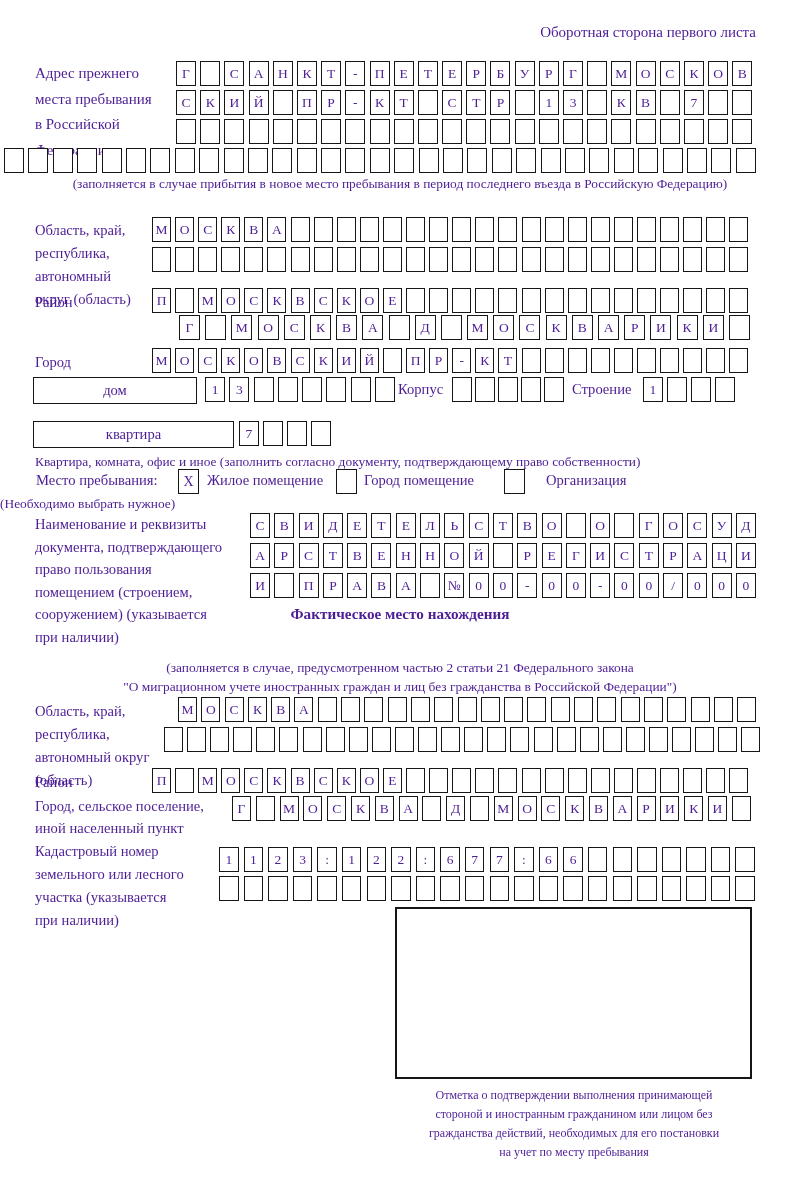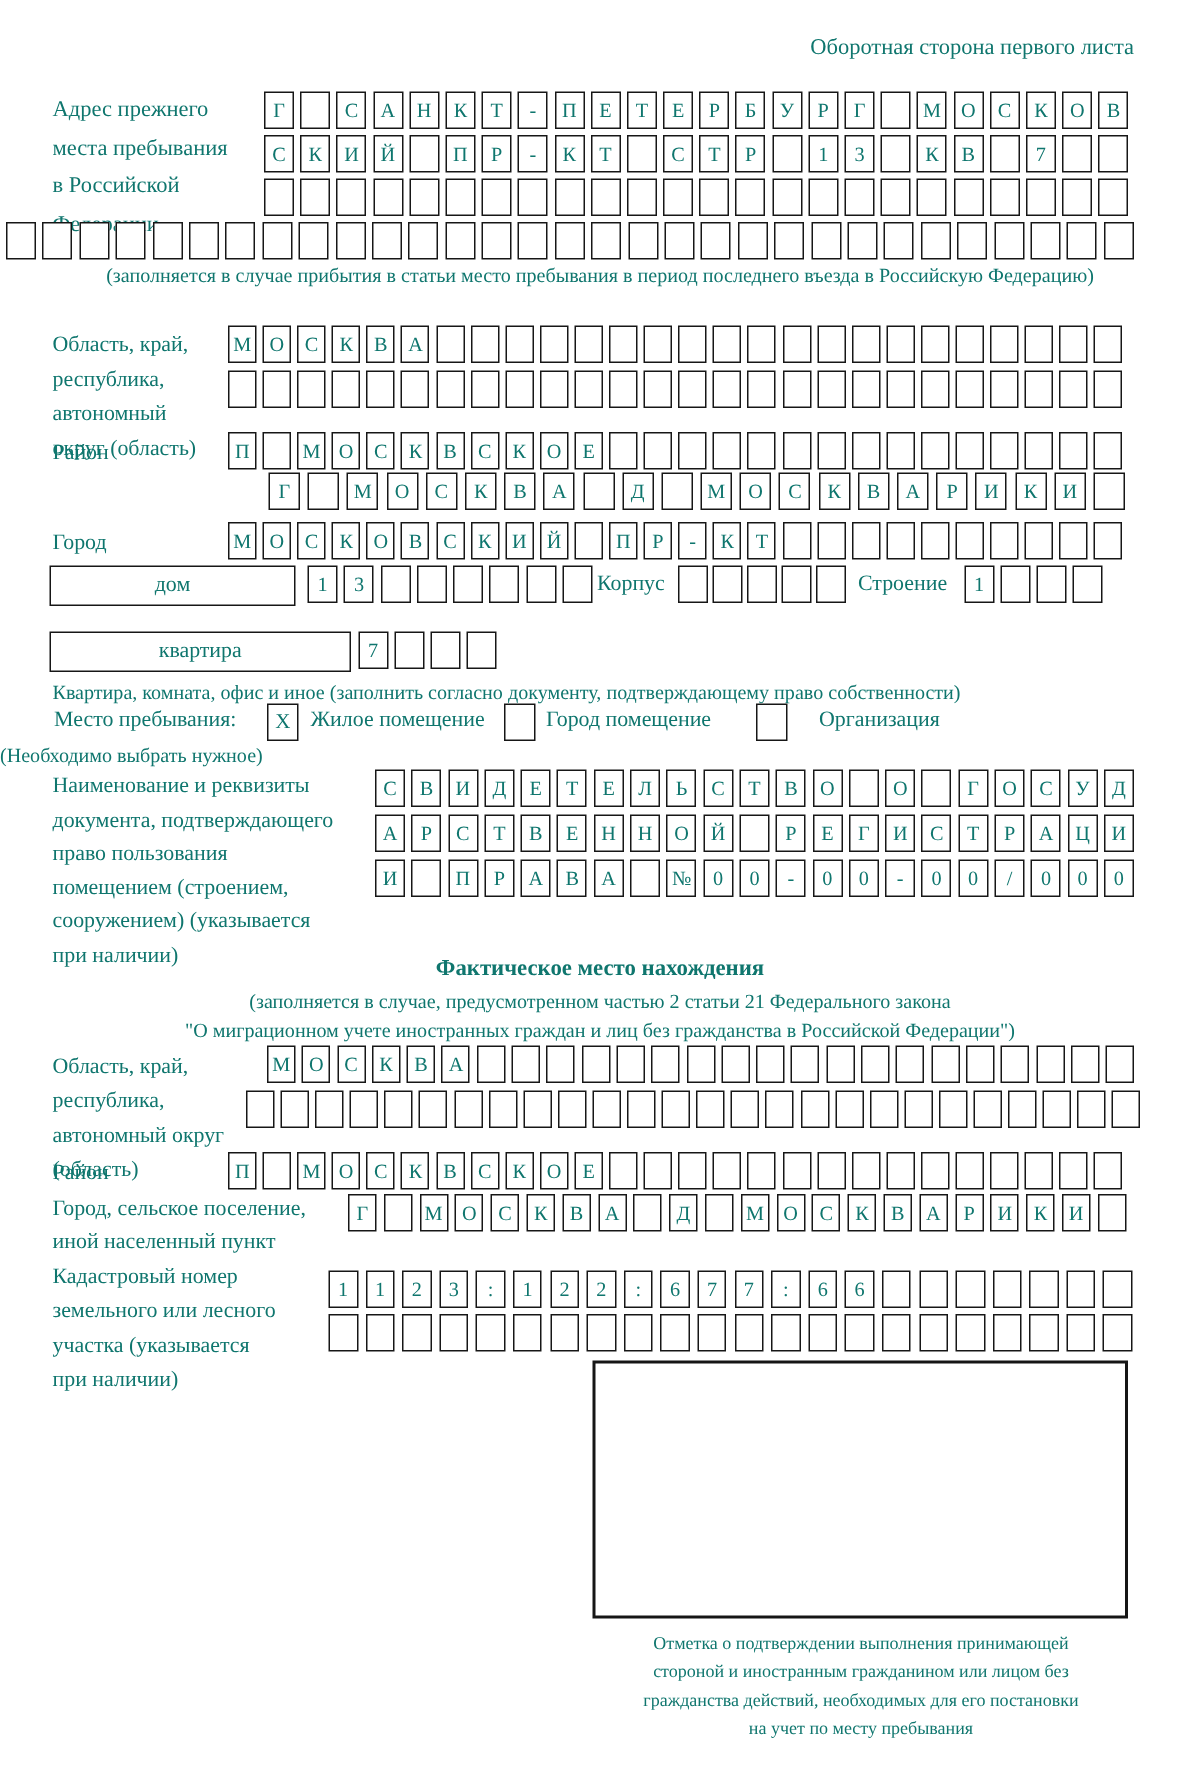--- a/index.html
+++ b/index.html
@@ -1,17 +1,17 @@
 <!DOCTYPE html>
 <html><head>
 <meta charset="utf-8">
 <style>
   html,body{margin:0;padding:0;background:#fff;}
   .sheet{
-    position:relative;width:800px;height:1180px;background:#fff;color:#0f766e;
+    position:relative;width:800px;height:1180px;background:#fff;color:#4c1d95;
     font-family:"Liberation Serif","DejaVu Serif",serif;overflow:hidden;
   }
   .lbl{position:absolute;font-size:14.6px;line-height:23px;white-space:pre-line;}
   .lbl.lh25{line-height:25.5px;font-size:15px;}
   .lbl.lh21{line-height:21.5px;}
   .lbl.lh22{line-height:22.6px;}
   .center{position:absolute;left:0;width:100%;text-align:center;}
   .note{font-size:13.4px;}
   .title{font-weight:bold;font-size:15.2px;}
   .corner{position:absolute;right:44px;top:24px;font-size:15px;}
@@ -160,21 +160,21 @@
       <span class="cell"></span>
       <span class="cell"></span>
       <span class="cell"></span>
       <span class="cell"></span>
       <span class="cell"></span>
       <span class="cell"></span>
       <span class="cell"></span>
       <span class="cell"></span>
       <span class="cell"></span>
     </div>
-  <div class="center note" style="top:176px">(заполняется в случае прибытия в статьи место пребывания в период последнего въезда в Российскую Федерацию)</div>
+  <div class="center note" style="top:176px">(заполняется в случае прибытия в новое место пребывания в период последнего въезда в Российскую Федерацию)</div>
 
 
   <div class="lbl" style="left:35px;top:219px;width:125px">Область, край,
 республика,
 автономный
 округ (область)</div>
   <div class="boxrow r26" style="left:152px;top:217px">
       <span class="cell">М</span>
       <span class="cell">О</span>
       <span class="cell">С</span>
@@ -430,21 +430,21 @@
       <span class="cell">0</span>
       <span class="cell">-</span>
       <span class="cell">0</span>
       <span class="cell">0</span>
       <span class="cell">/</span>
       <span class="cell">0</span>
       <span class="cell">0</span>
       <span class="cell">0</span>
     </div>
 
-  <div class="center title" style="top:637px">Фактическое место нахождения</div>
+  <div class="center title" style="top:605px">Фактическое место нахождения</div>
   <div class="center note" style="top:660px">(заполняется в случае, предусмотренном частью 2 статьи 21 Федерального закона</div>
   <div class="center note" style="top:679px">"О миграционном учете иностранных граждан и лиц без гражданства в Российской Федерации")</div>
 
   <div class="lbl" style="left:35px;top:700px;width:145px">Область, край,
 республика,
 автономный округ
 (область)</div>
   <div class="boxrow r25" style="left:178px;top:697px">
       <span class="cell">М</span>
       <span class="cell">О</span>

